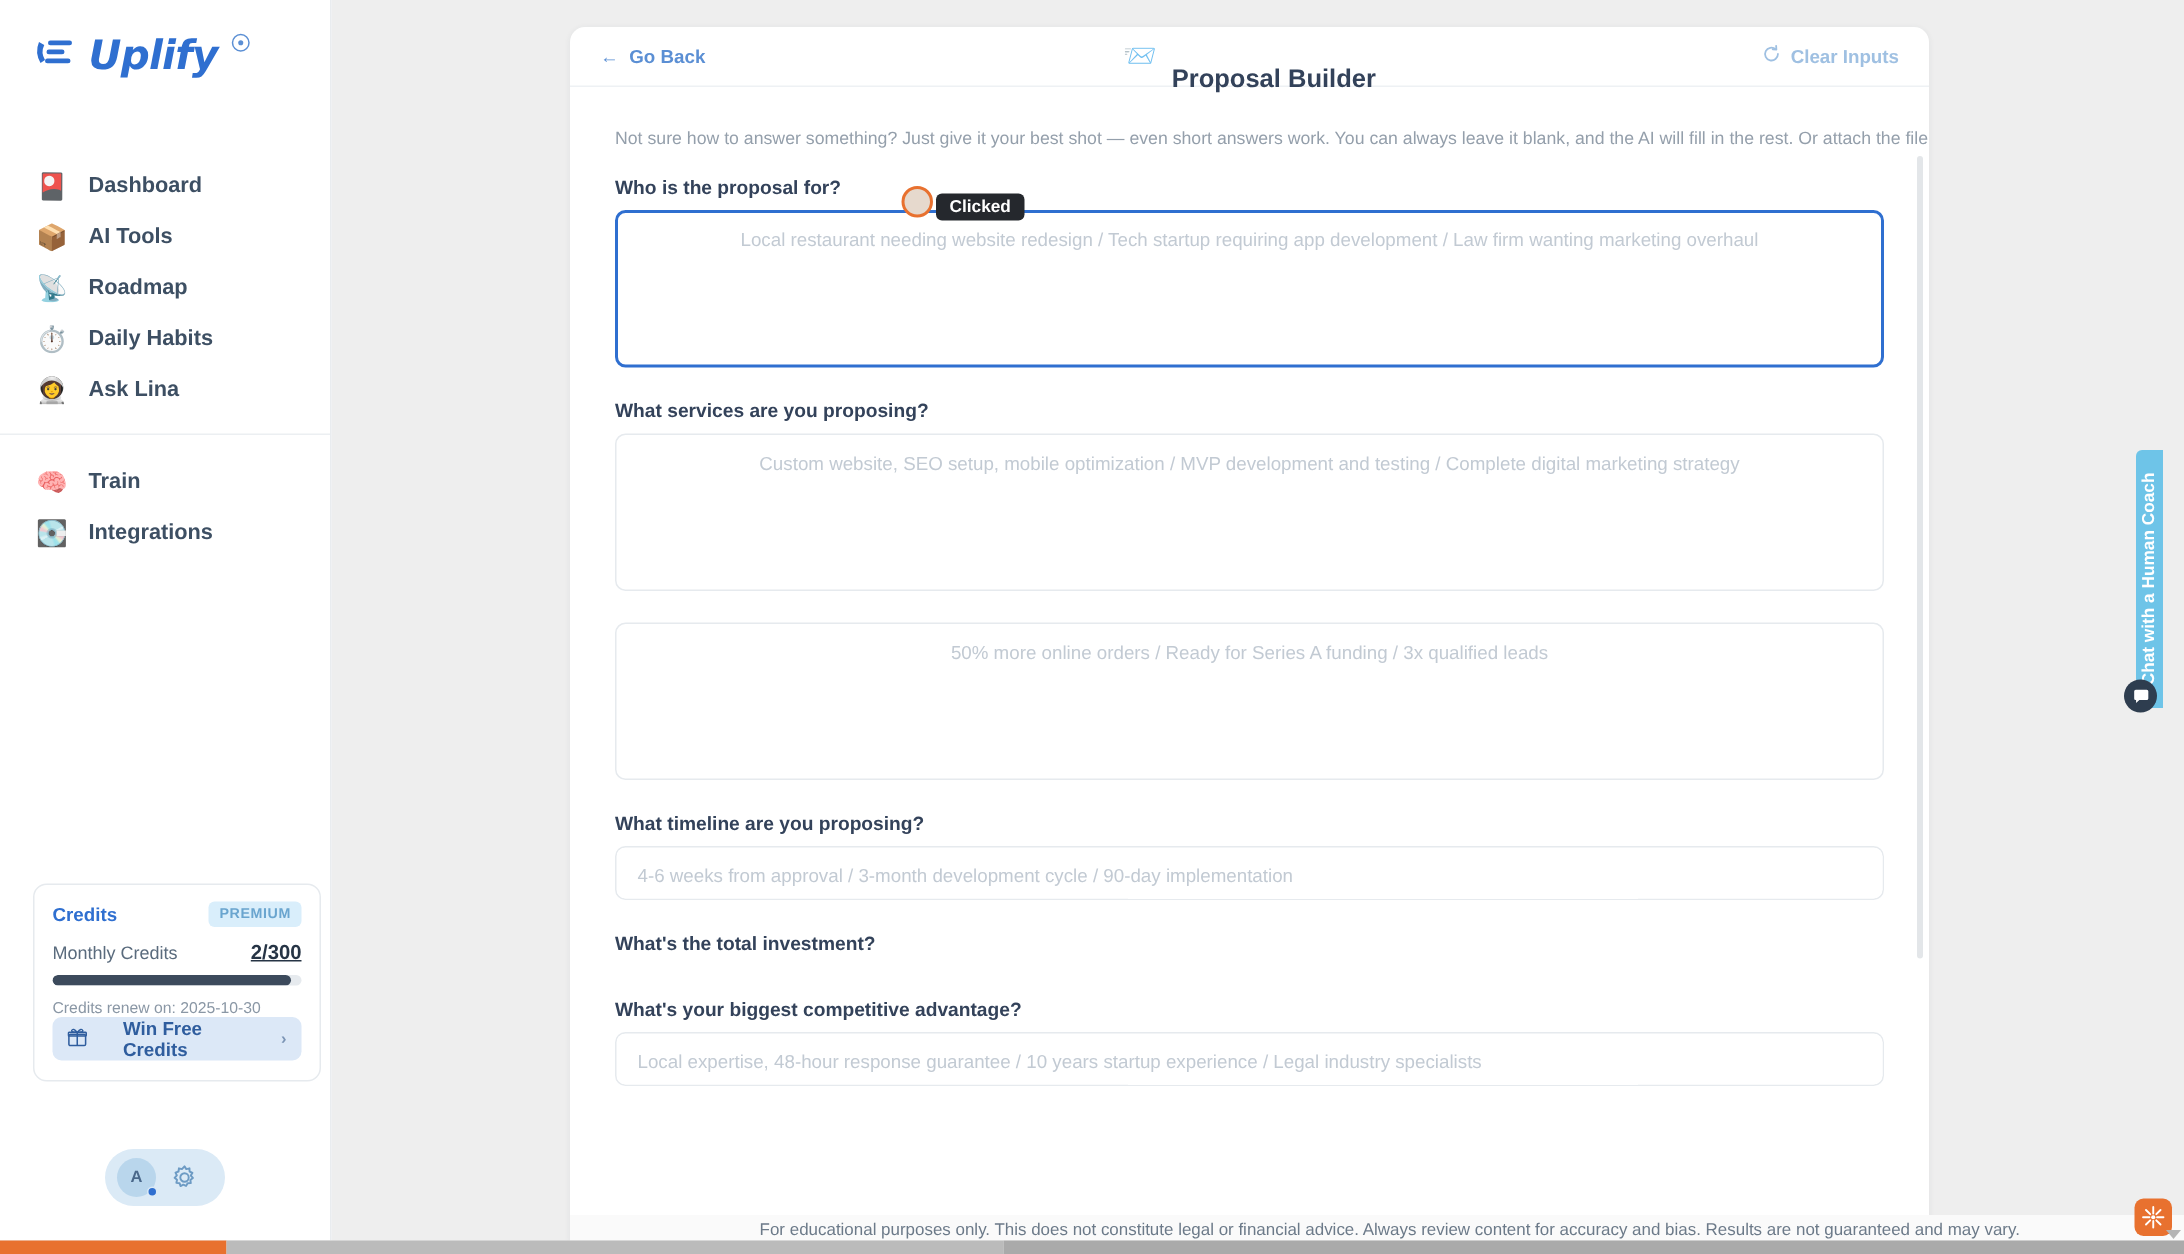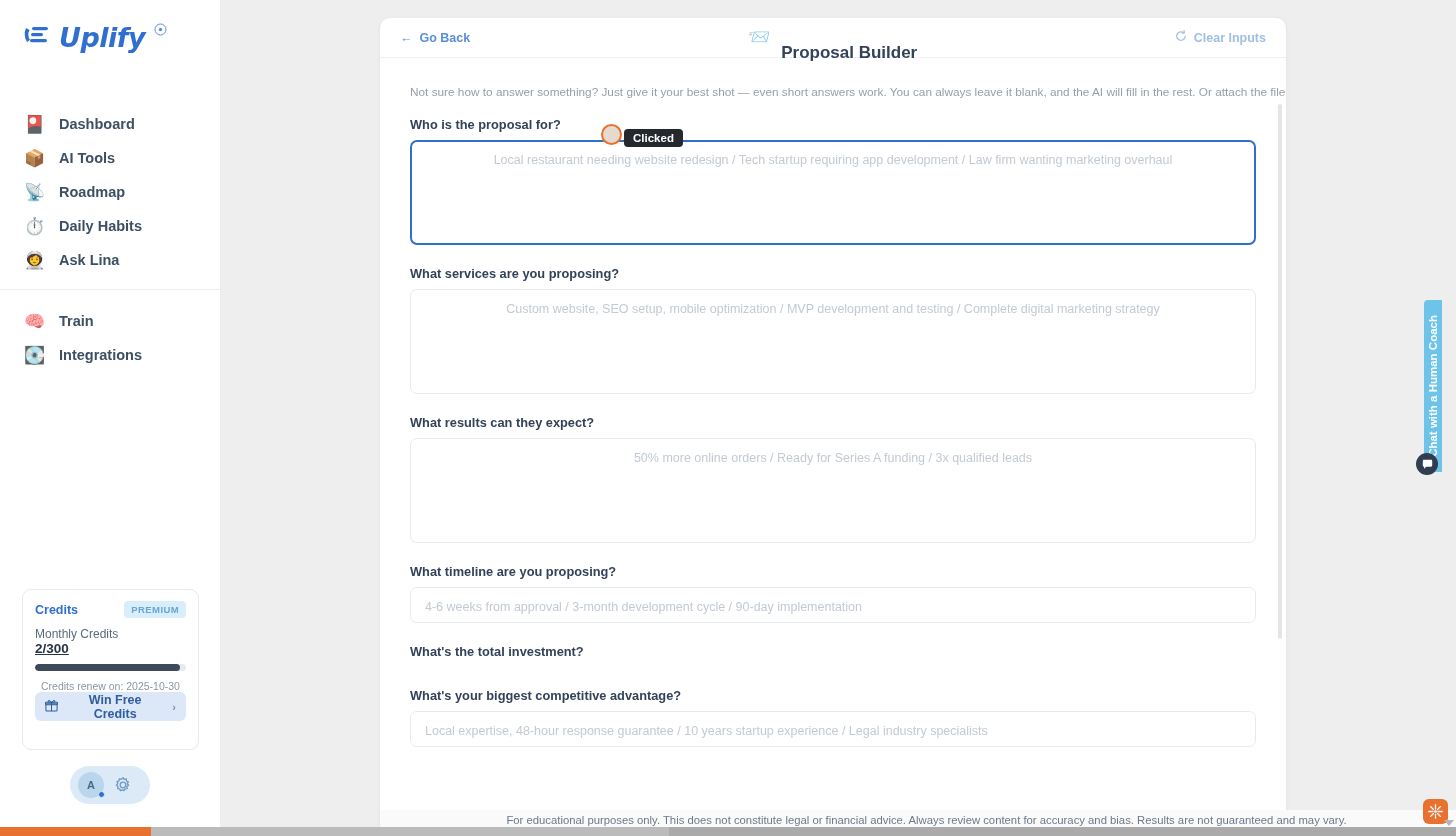--- a/index.html
+++ b/index.html
@@ -46,37 +46,36 @@
     font-size: 17px; line-height: 1;
   }
   .nav-spacer { height: 24px; }
   .nav-divider {
     height: 1px; background: #eceff2; margin: 12px 0 14px 0;
   }
 
   
   .credits-card {
     position: absolute; left: 22px; top: 589px;
-    width: 177px;
+    width: 192px;
     border: 1px solid #e6eaee; border-radius: 9px;
-    background: #fff; padding: 11px 12px 28px 12px; text-align: center;
+    background: #fff; padding: 11px 12px 13px 12px;
   }
   .credits-head {
     display: flex; align-items: center; justify-content: space-between;
   }
   .credits-title { font-size: 12.5px; font-weight: 700; color: #2f6fd0; }
   .credits-badge {
     background: #d9eefb; color: #6aa5cf;
     font-size: 9.5px; font-weight: 700; letter-spacing: .4px;
     padding: 3px 7px; border-radius: 4px;
   }
   .credits-row {
     display: flex; align-items: baseline; justify-content: space-between;
     margin-top: 9px;
-    flex-direction: column;
   }
   .credits-label { font-size: 12px; color: #5a6b7d; }
   .credits-value { font-size: 13.5px; font-weight: 700; color: #263445; text-decoration: underline; }
   .credits-bar {
     height: 7px; border-radius: 4px; background: #e6eaee;
     margin-top: 8px; overflow: hidden;
   }
   .credits-bar-fill { height: 100%; width: 96%; background: #3c4a5c; border-radius: 4px; }
   .credits-renew { font-size: 10.5px; color: #8a97a5; margin-top: 9px; }
   .credits-btn {
@@ -398,21 +397,20 @@
     </div>
     <div class="gap-a"></div>
 
     <div class="field">
       <label class="field-label">What services are you proposing?</label>
       <textarea class="ta h-tall" placeholder="Custom website, SEO setup, mobile optimization / MVP development and testing / Complete digital marketing strategy" style=""></textarea>
     </div>
     <div class="gap-a"></div>
 
     <div class="field">
-      <label class="field-label">What results can they expect?</label>
       <textarea class="ta h-tall" placeholder="50% more online orders / Ready for Series A funding / 3x qualified leads" style=""></textarea>
     </div>
     <div class="gap-a"></div>
 
     <div class="field">
       <label class="field-label">What timeline are you proposing?</label>
       <textarea class="ta h-short" placeholder="4-6 weeks from approval / 3-month development cycle / 90-day implementation" style=""></textarea>
     </div>
     <div class="gap-a"></div>
 

